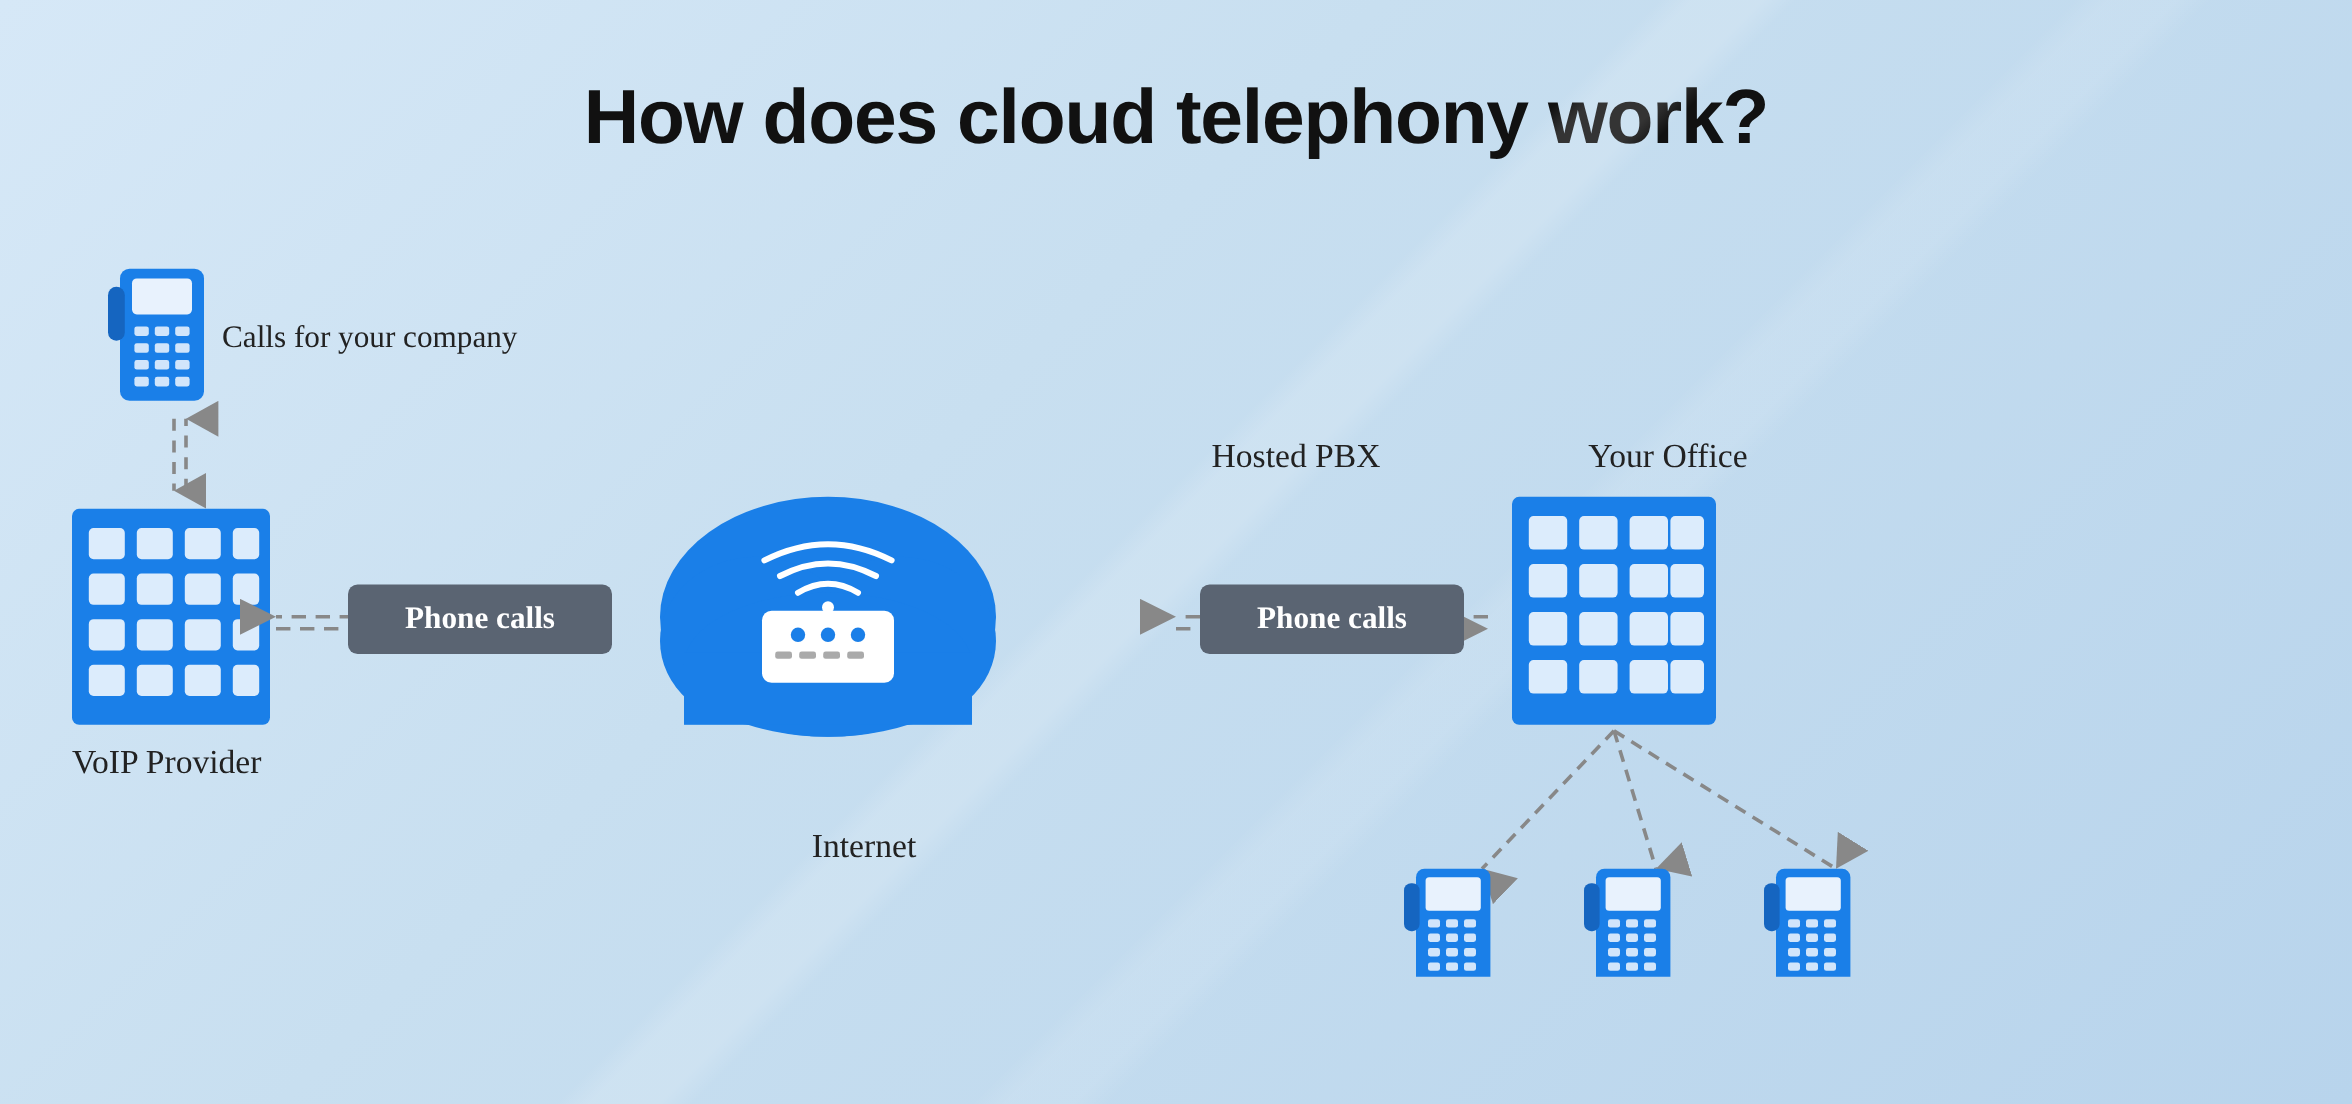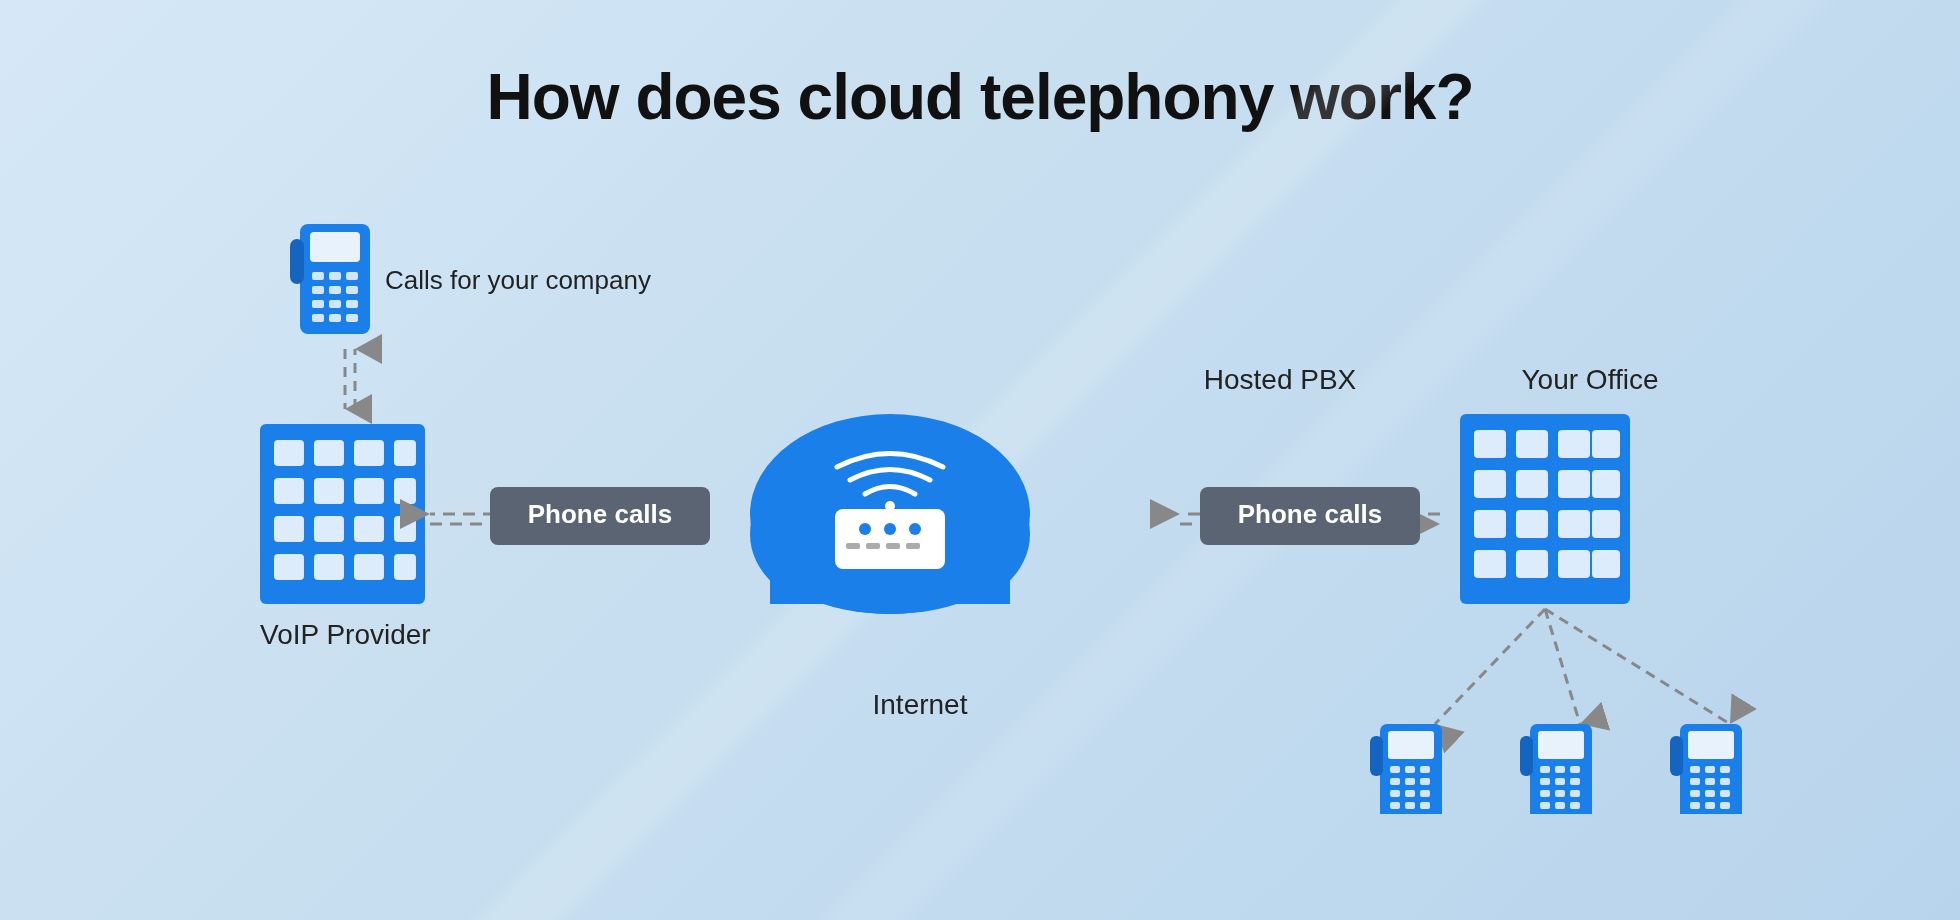--- a/index.html
+++ b/index.html
@@ -30,24 +30,25 @@
       font-weight: 900;
       color: #111;
       padding-top: 60px;
       padding-bottom: 40px;
       letter-spacing: -1px;
     }
 
     .diagram {
       display: flex;
       align-items: center;
-      justify-content: flex-end;
+      justify-content: flex-start;
       position: relative;
       width: 100%;
       margin-top: 20px;
+      font-family: Liberation Serif, serif;
     }
   </style>
 </head>
 <body>
 
 <h1 class="main-title">How does cloud telephony work?</h1>
 
 <div class="diagram">
 
   <svg width="1760" height="620" viewBox="0 0 1760 620">

